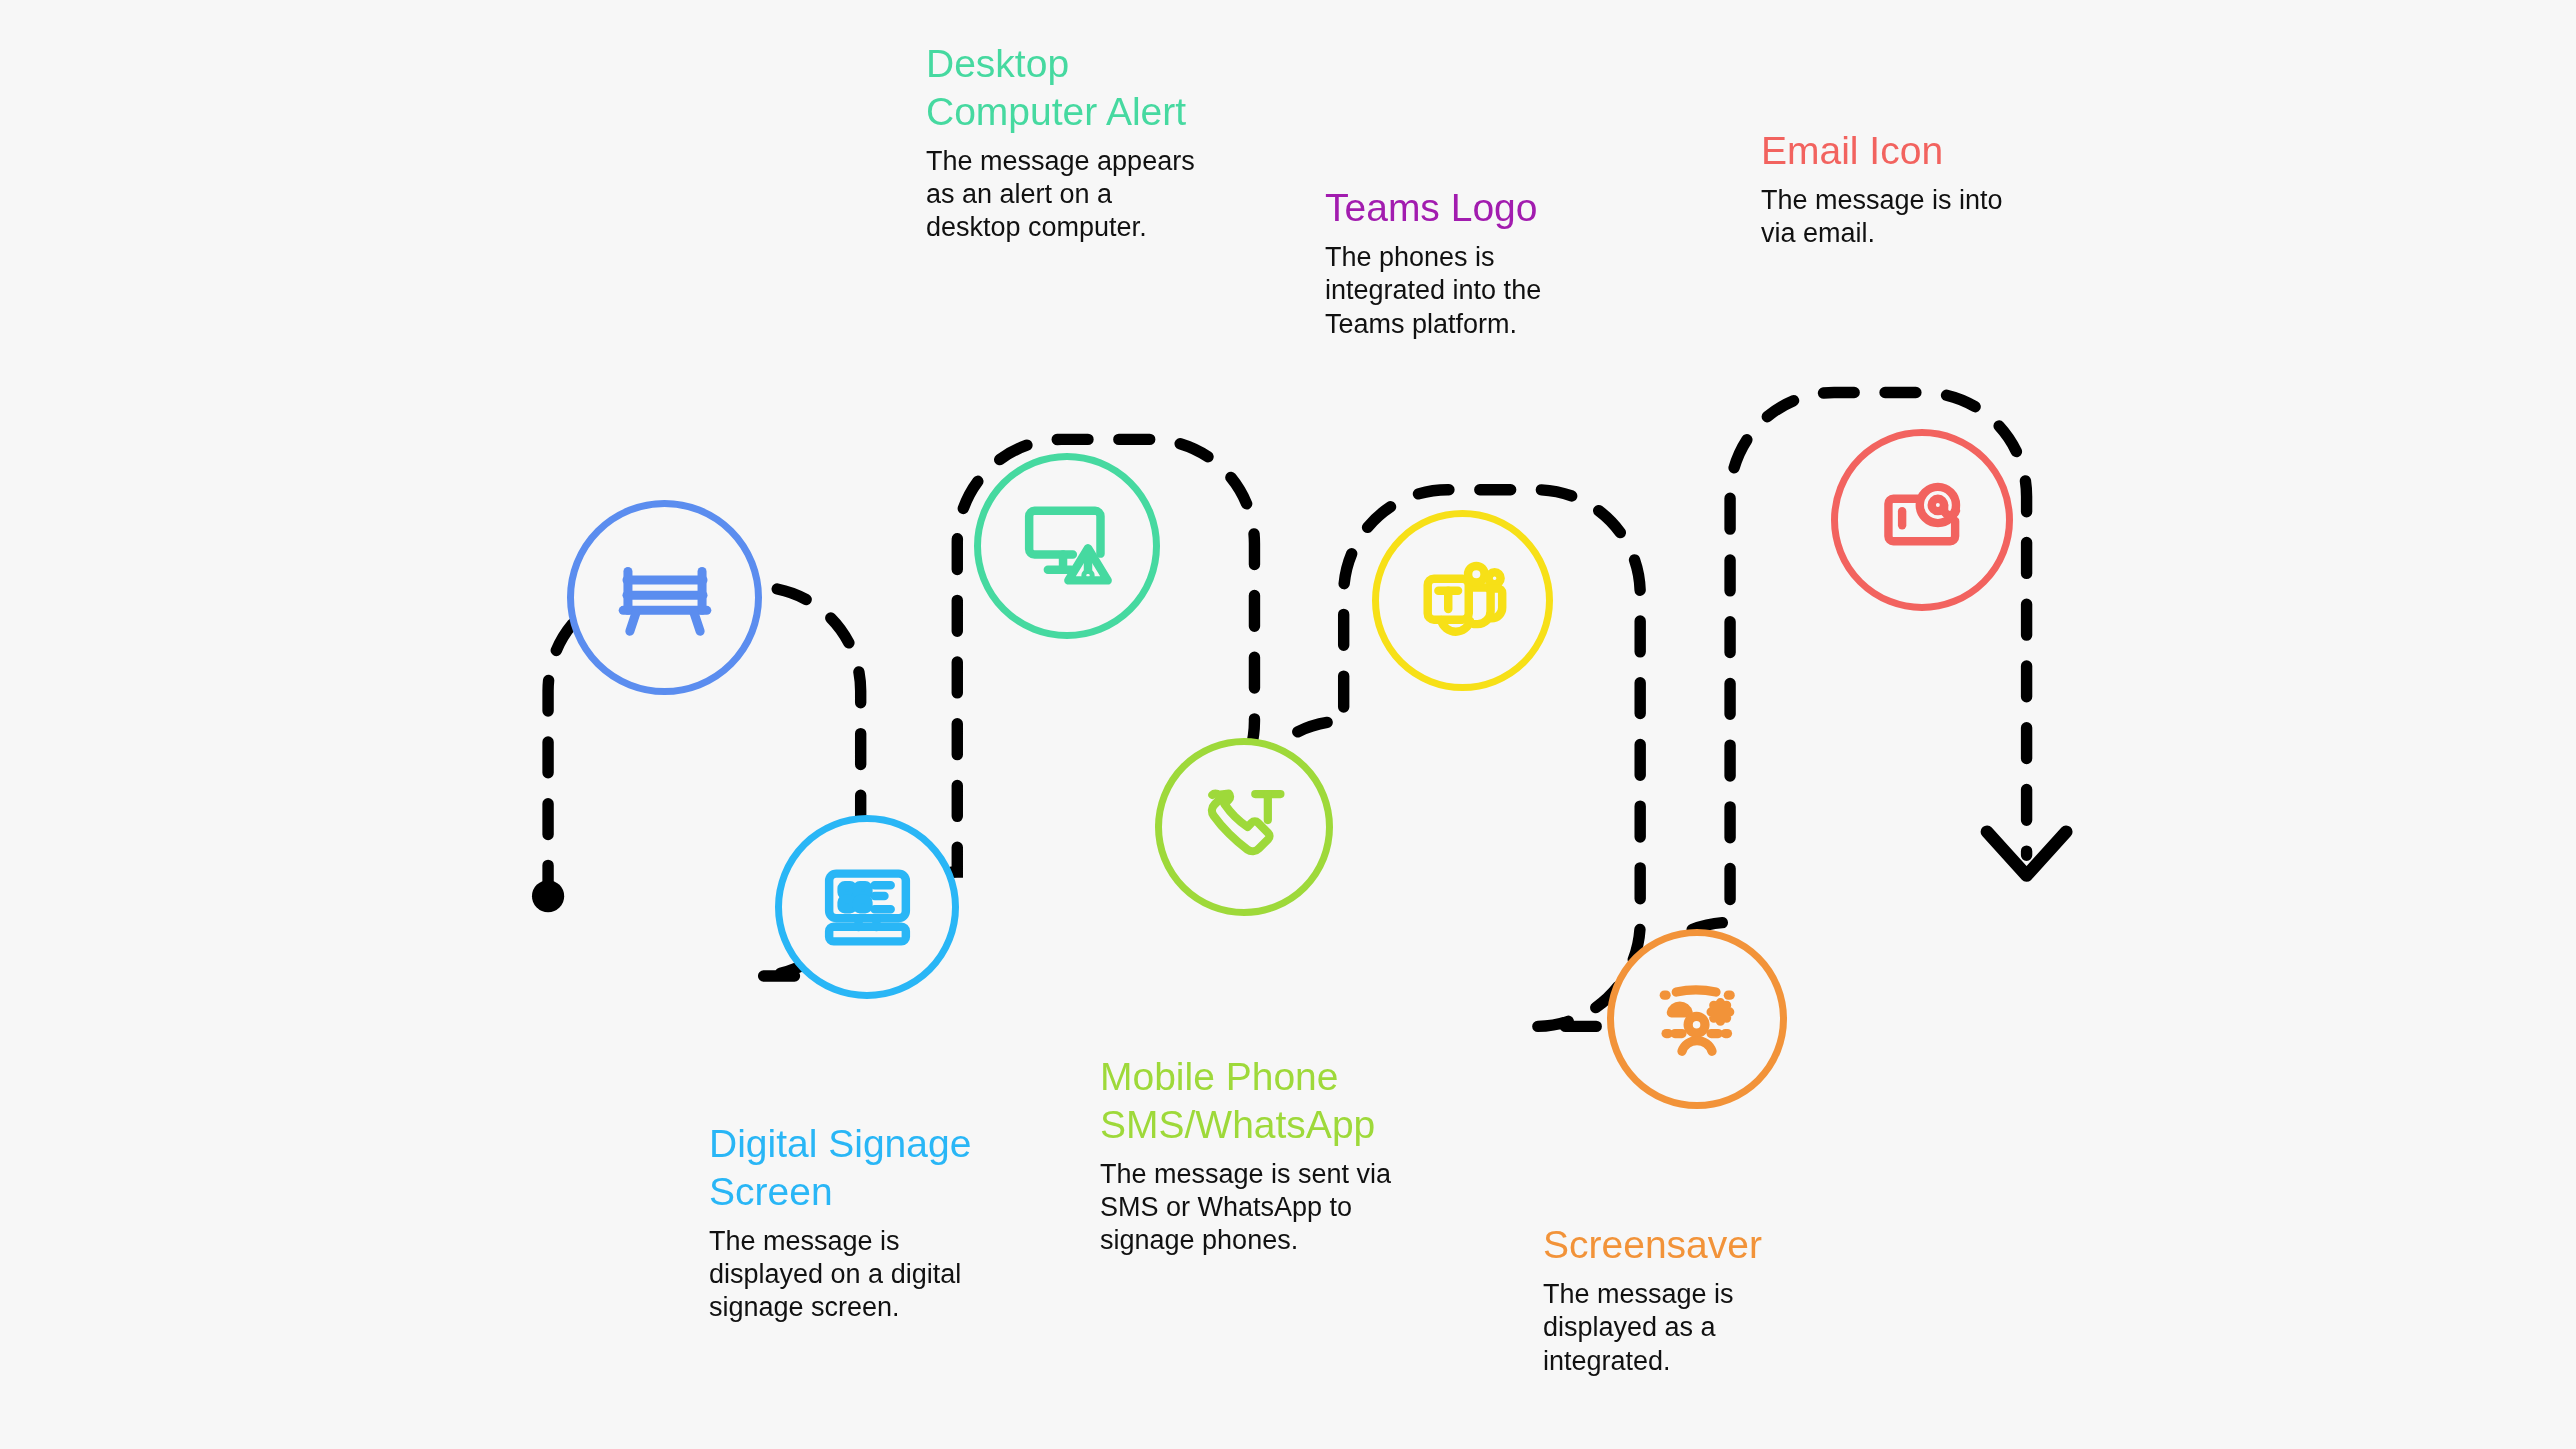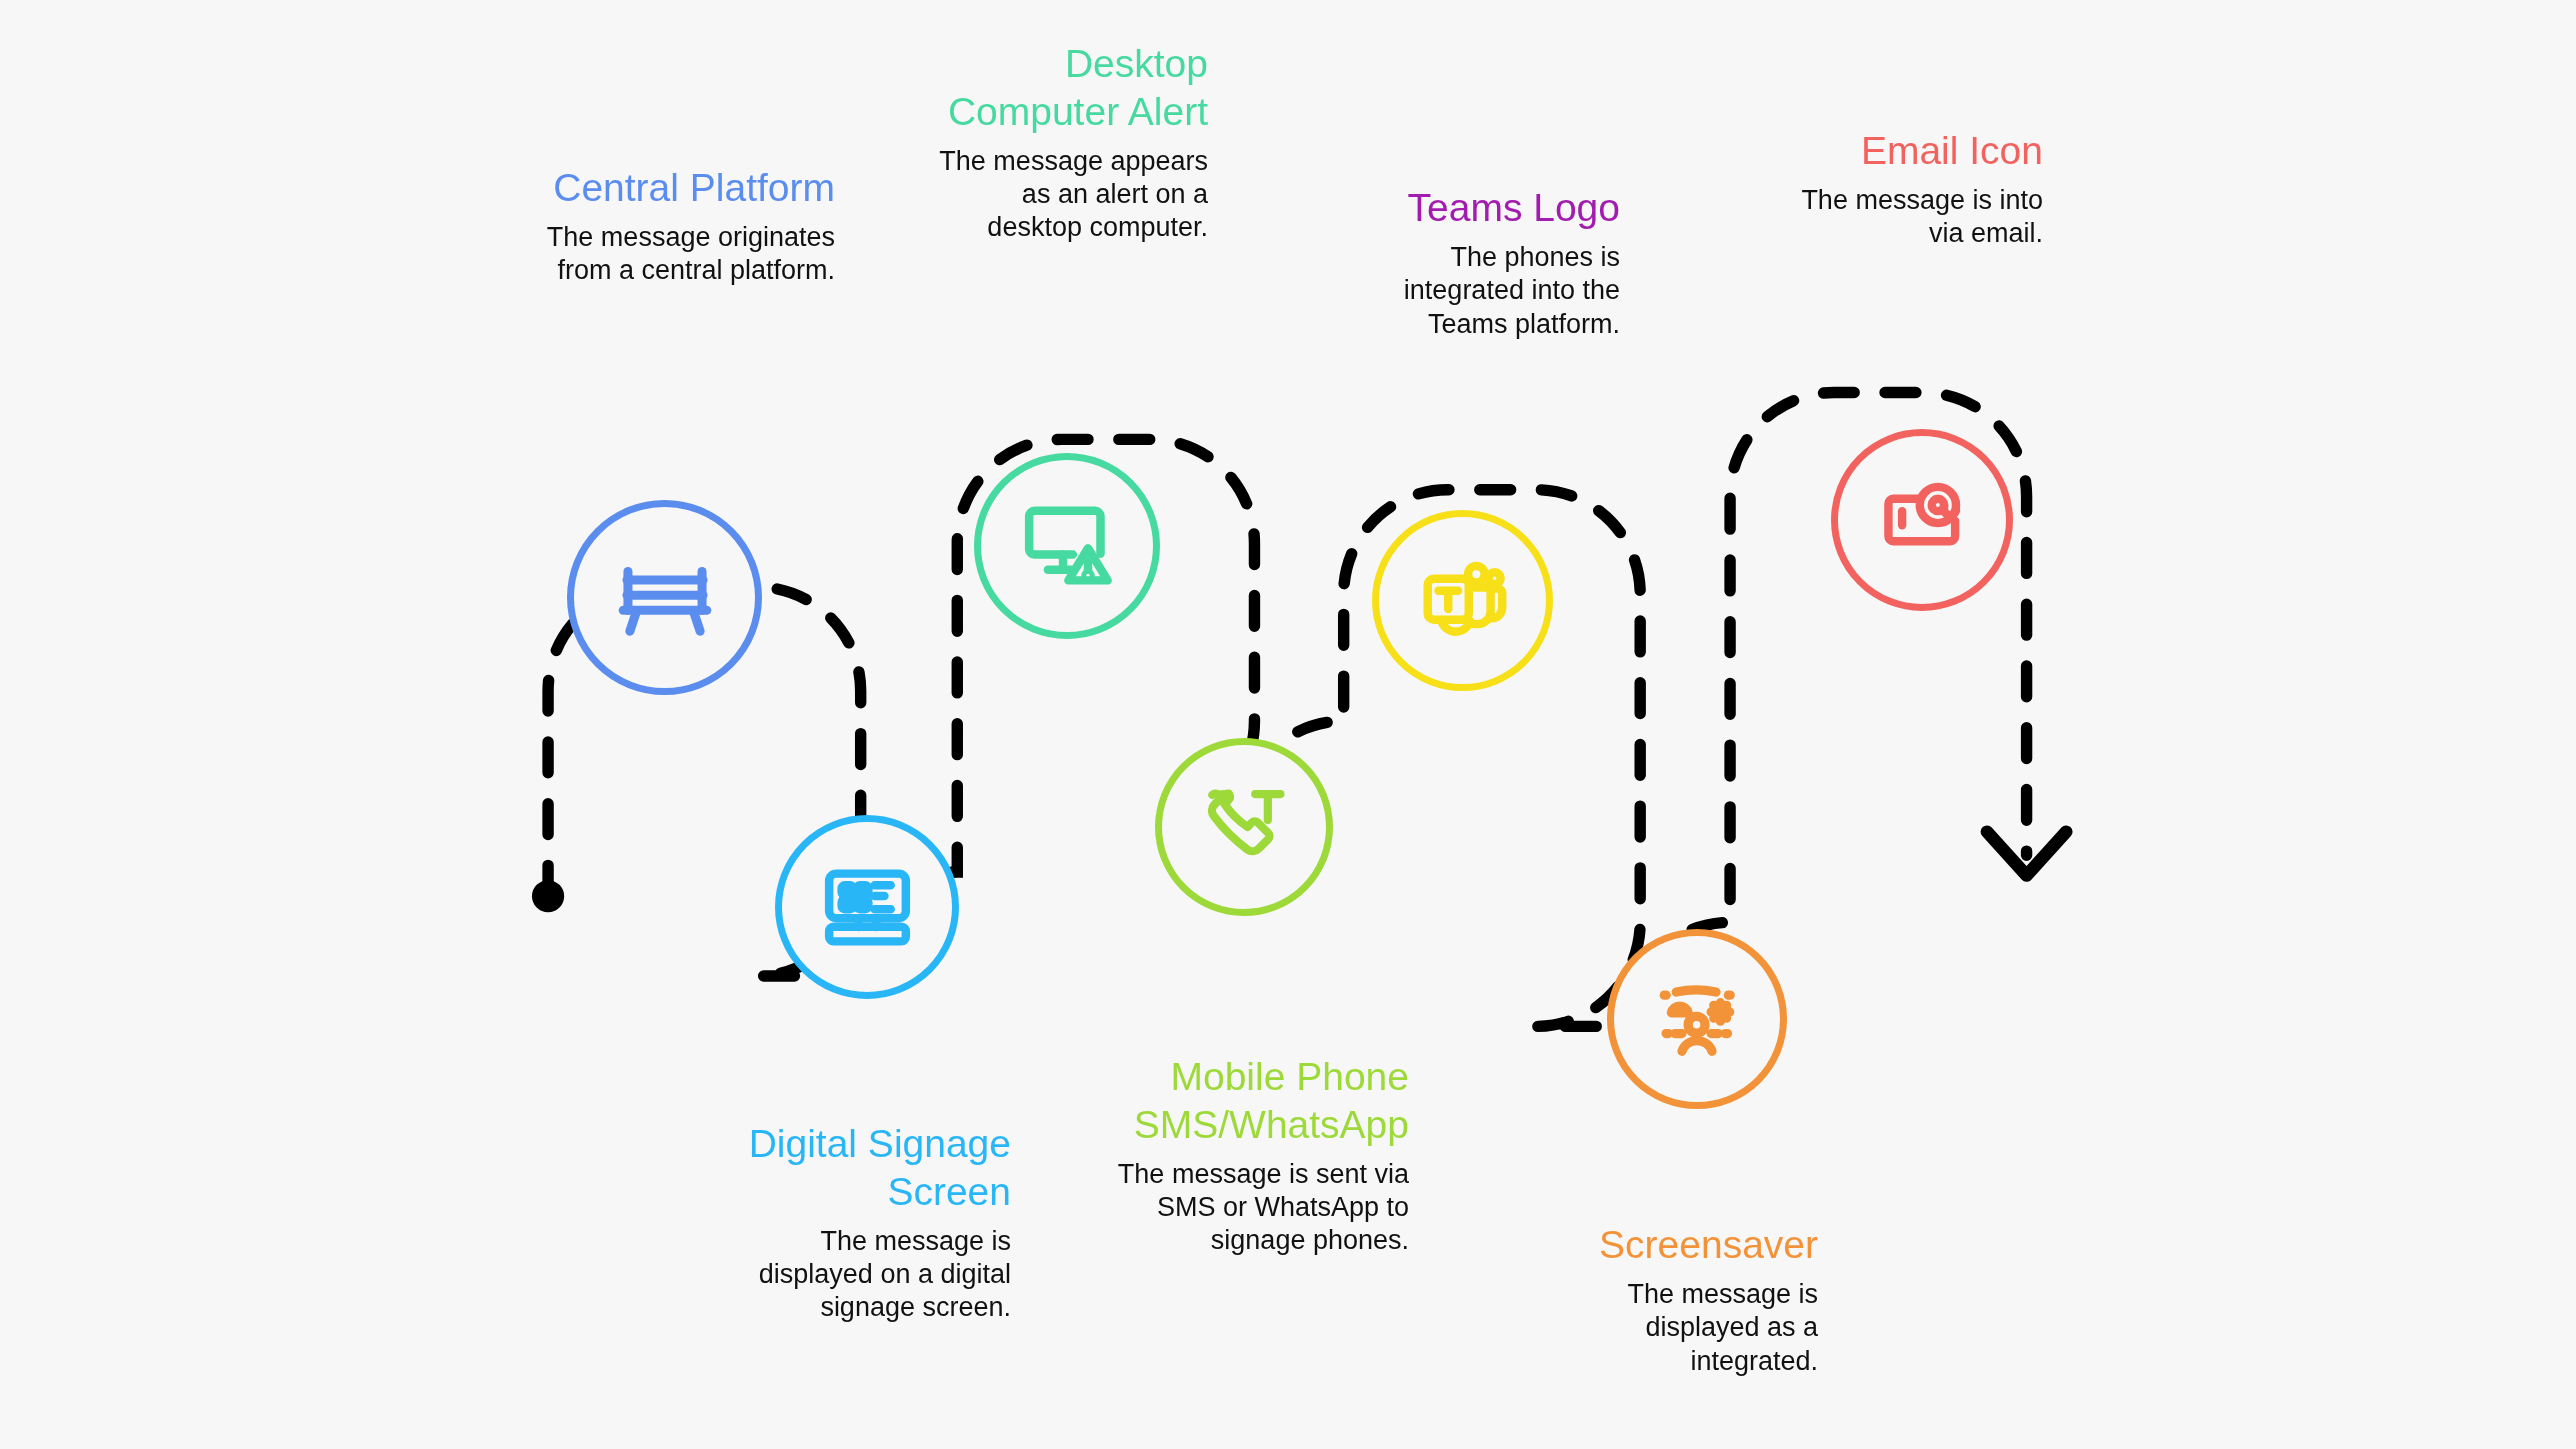--- a/index.html
+++ b/index.html
@@ -27,21 +27,21 @@
     border-radius: 50%;
     background: #f7f7f7;
     box-sizing: border-box;
     display: flex;
     align-items: center;
     justify-content: center;
   }
   .node svg { display:block; }
   .caption {
     position: absolute;
-    text-align: right;
+    text-align: left;
     box-sizing: border-box;
   }
   .caption .title {
     font-size: 39px;
     line-height: 1.22;
     font-weight: 400;
     margin: 0 0 9.4px 0;
     white-space: pre-line;
   }
   .caption .desc {
@@ -103,24 +103,20 @@
         <path d="M4 11.4h16"></path>
         <path d="M3.2 14.6h17.6"></path>
         <path d="M4.2 6.4v8.2"></path>
         <path d="M19.8 6.4v8.2"></path>
         <path d="M6 14.8 4.6 19"></path>
         <path d="M18 14.8 19.4 19"></path>
       </svg>
     </span>
   </div>
 
-  <div class="caption" style="left:493px; top:164px; width:342px;">
-    <p class="title" style="color:#5b8def;">Central Platform</p>
-    <p class="desc">The message originates from a central platform.</p>
-  </div>
 
   <div class="node" style="left:775px; top:815px; width:184px; height:184px; border:7.4px solid #29b6f6;">
     <span>
       <svg width="107" height="107" viewBox="0 0 24 24" fill="none" stroke="#29b6f6" stroke-width="1.9" stroke-linecap="round" stroke-linejoin="round">
         <rect x="3.4" y="4.4" width="17.2" height="10" rx="1.6"></rect>
         <rect x="6.2" y="7" width="2.6" height="2.3" rx="0.7" fill="#29b6f6"></rect>
         <rect x="9.6" y="7" width="2.6" height="2.3" rx="0.7" fill="#29b6f6"></rect>
         <rect x="6.2" y="10.1" width="2.6" height="2.3" rx="0.7" fill="#29b6f6"></rect>
         <rect x="9.6" y="10.1" width="2.6" height="2.3" rx="0.7" fill="#29b6f6"></rect>
         <path d="M13.6 7h3.6M13.6 9.4h2.2M13.6 12.4h3.6"></path>

